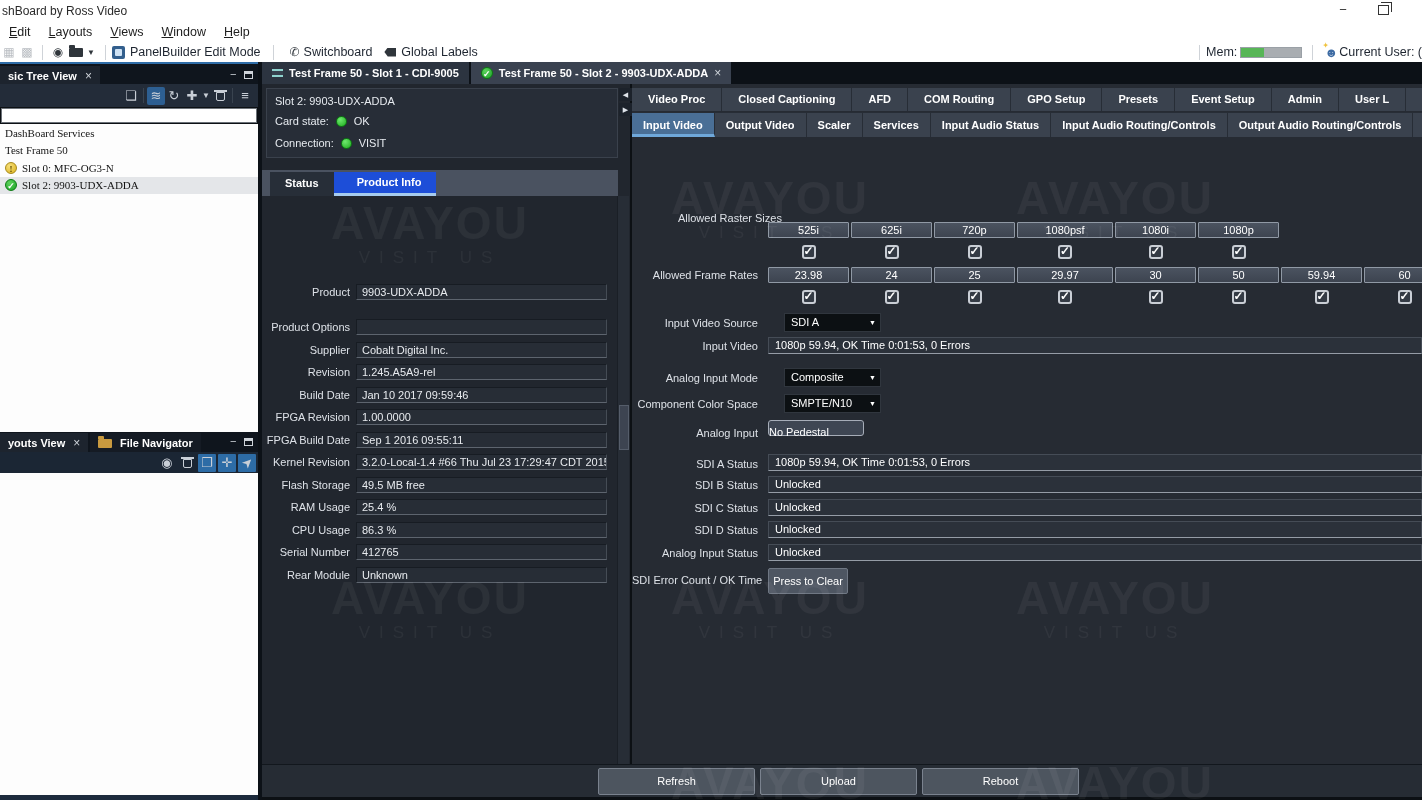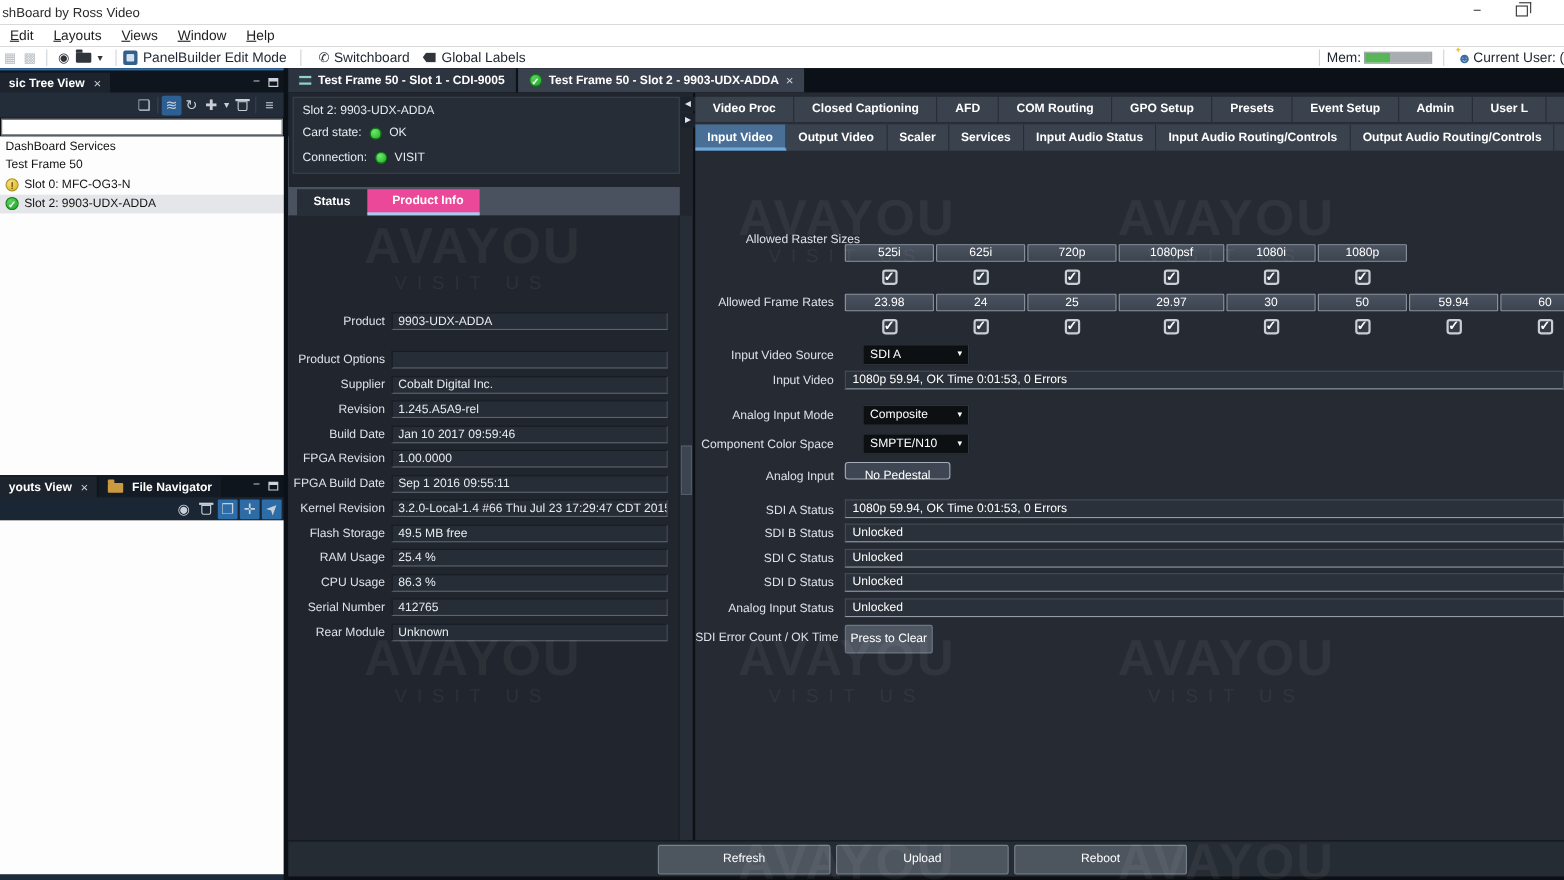--- a/index.html
+++ b/index.html
@@ -47,21 +47,21 @@
   .mini-max { position:absolute; top:7px; width:9px; height:8px; border:1px solid #cfd4da; border-top:3px solid #cfd4da; }
 
   .tree-toolbar { position:absolute; left:0; top:84px; width:258px; height:23px; background:#232c39; display:flex; align-items:center; justify-content:flex-end; padding-right:4px; }
   .dk-ico { color:#c9cfd7; font-size:13px; width:18px; height:18px; display:inline-flex; align-items:center; justify-content:center; flex:none; }
   .dk-ico.hl { background:#2d5f92; border-radius:2px; }
   .dksep { width:1px; height:15px; background:#39434f; margin:0 3px; flex:none; }
   .trash { position:relative; width:9px; height:9px; border:1px solid #c9cfd7; border-radius:0 0 2px 2px; margin-top:2px; }
   .trash::before { content:""; position:absolute; left:-3px; top:-3px; width:13px; height:2px; background:#c9cfd7; }
 
   .tree-filter { position:absolute; left:1px; top:108px; width:256px; height:15px; background:#fff; border:1px solid #6b7178; font-size:11px; padding:0 3px; }
-  .tree-body { position:absolute; left:0; top:124px; width:292px; height:308px; background:#fdfdfd; }
+  .tree-body { position:absolute; left:0; top:124px; width:292px; height:308px; background:#fdfdfd;font-family:Liberation Serif, serif; }
   .tree-row { position:relative; height:17.5px; display:flex; align-items:center; font-size:11px; color:#141414; padding-left:5px; gap:5px; white-space:nowrap; }
   .tree-row.sel { background:#e4e6e9; }
   .sico { width:12px; height:12px; border-radius:50%; flex:none; text-align:center; font-size:9px; line-height:12px; font-weight:bold; }
   .sico.warn { background:radial-gradient(circle at 35% 30%,#f7e07a,#dcb21e); color:#5d4a00; border:1px solid #a88a1a; }
   .sico.ok { background:radial-gradient(circle at 35% 30%,#5dd25d,#1da428); color:#fff; border:1px solid #0c7a12; }
 
   .lb-toolbar { position:absolute; left:0; top:452px; width:258px; height:21px; background:#1b2634; display:flex; align-items:center; justify-content:flex-end; padding-right:2px; gap:2px; }
   .blue-tile { background:#2d6ca6; border-radius:1px; }
   .lb-body { position:absolute; left:0; top:473px; width:258px; height:322px; background:#fdfdfd; }
   .left-strip { position:absolute; left:0; top:795px; width:258px; height:5px; background:#1d2b3d; }
@@ -75,21 +75,21 @@
   .tvico { width:11px; height:8px; border-top:2px solid #8fd3ce; border-bottom:2px solid #8fd3ce; background:#36404d; flex:none; }
   .okico { width:12px; height:12px; border-radius:50%; background:radial-gradient(circle at 35% 30%,#5dd25d,#1da428); border:1px solid #0c7a12; color:#fff; font-size:9px; line-height:12px; text-align:center; font-weight:bold; flex:none; }
 
   
   .device-bg { position:absolute; left:262px; top:84px; width:368px; height:680px; background:#21262e; }
   .info-box { position:absolute; left:266px; top:88px; width:352px; height:70px; background:#272d37; border:1px solid #3a414c; color:#e6eaef; font-size:11px; }
   .info-line { position:absolute; left:8px; display:flex; align-items:center; gap:7px; white-space:nowrap; }
   .dot { width:11px; height:11px; border-radius:50%; background:radial-gradient(circle at 35% 30%,#6ee86e,#1fae1f); border:1px solid #0c7a12; flex:none; }
   .ptab-strip { position:absolute; left:262px; top:170px; width:356px; height:26px; background:#4a5260; display:flex; align-items:flex-end; padding-left:8px; }
   .ptab { height:24px; line-height:23px; padding:0 15px; color:#fff; font-size:11px; font-weight:bold; background:#272e38; white-space:nowrap; }
-  .ptab.active { background:#ec4899; border-bottom:3px solid #a6cbee; line-height:20px;padding-left:23px; }
+  .ptab.active { background:#1d4ed8; border-bottom:3px solid #a6cbee; line-height:20px;padding-left:23px; }
   .device-content { position:absolute; left:262px; top:196px; width:355px; height:568px; background:#21262e; }
   .mrow { position:absolute; left:0; width:355px; height:17px; }
   .mlabel { position:absolute; left:0; top:2px; width:88px; text-align:right; font-size:11px; color:#dde1e7; white-space:nowrap; }
   .mfield { position:absolute; left:94px; top:0; width:251px; height:16px; background:#272d36; border:1px solid #171c23; border-bottom-color:#5d646e; border-right-color:#454c55; color:#e8ebef; font-size:11px; line-height:14px; padding:0 5px; white-space:nowrap; overflow:hidden; }
   .mid-scroll { position:absolute; left:617px; top:196px; width:12px; height:568px; background:#272d36; border-left:1px solid #1a1f26; }
   .mid-thumb { position:absolute; left:1px; top:209px; width:10px; height:45px; background:#3d4451; border:1px solid #555d6a; }
   .collapse { position:absolute; left:619px; width:13px; height:13px; background:#1c222b; color:#dfe4ea; font-size:7px; text-align:center; line-height:13px; }
 
   
   .controls-bg { position:absolute; left:632px; top:84px; width:790px; height:680px; background:#262b33; overflow:hidden; }
@@ -104,21 +104,21 @@
   .optrow { position:absolute; left:136px; display:flex; }
   .oc { width:81px; margin-right:2px; display:flex; justify-content:center; flex:none; }
   .oc.wide { width:96px; }
   .opt-btn { width:100%; height:16px; line-height:14px; font-size:11px; color:#fff; text-align:center;
              background:linear-gradient(#4b5360,#3d4450); border:1px solid #9099a5; border-radius:1px; }
   .cb { position:relative; width:14px; height:14px; border-radius:3px; background:#343b45; border:2px solid #c9ced5; }
   .cb::after { content:"✓"; position:absolute; left:0px; top:-3px; color:#fff; font-size:12px; font-weight:bold; }
   .dd { position:absolute; left:152px; width:97px; height:19px; background:#0c1013; border:1px solid #30363e; color:#fff; font-size:11px; line-height:17px; padding-left:6px; white-space:nowrap; }
   .dd .arr { position:absolute; right:4px; top:0px; font-size:7px; color:#fff; line-height:17px; }
   .rfield { position:absolute; left:136px; width:654px; height:17px; background:#2b313a; border:1px solid #454c56; border-bottom-color:#959ca6; color:#fff; font-size:11px; line-height:15px; padding-left:6px; white-space:nowrap; overflow:hidden; }
-  .tbtn { position:absolute; left:136px; width:96px; height:16px; background:#3e4653; border:1px solid #a6adb8; border-radius:3px; color:#fff; font-size:11px; text-align:center; line-height:22px; }
+  .tbtn { position:absolute; left:136px; width:96px; height:16px; background:#3e4653; border:1px solid #a6adb8; border-radius:3px; color:#fff; font-size:11px; text-align:left; line-height:22px; }
   .cbtn { position:absolute; left:136px; width:80px; height:26px; background:#4e5662; border:1px solid #6f7783; border-radius:2px; color:#fff; font-size:11px; text-align:center; line-height:24px; }
 
   
   .footer { position:absolute; left:262px; top:764px; width:1160px; height:33px; background:#262c34; border-top:1px solid #12171d; }
   .fbtn { position:absolute; top:3px; width:157px; height:27px; background:#4d555f; border:1px solid #7a828e; border-radius:2px; color:#fff; font-size:11px; text-align:center; line-height:25px; }
   .bottom-strip { position:absolute; left:262px; top:797px; width:1160px; height:3px; background:#0c1014; }
 
   
   .wm { position:absolute; width:260px; text-align:center; color:rgba(255,255,255,0.05); pointer-events:none; z-index:9; }
   .wm .l1 { font-size:46px; font-weight:bold; letter-spacing:2px; line-height:46px; }

